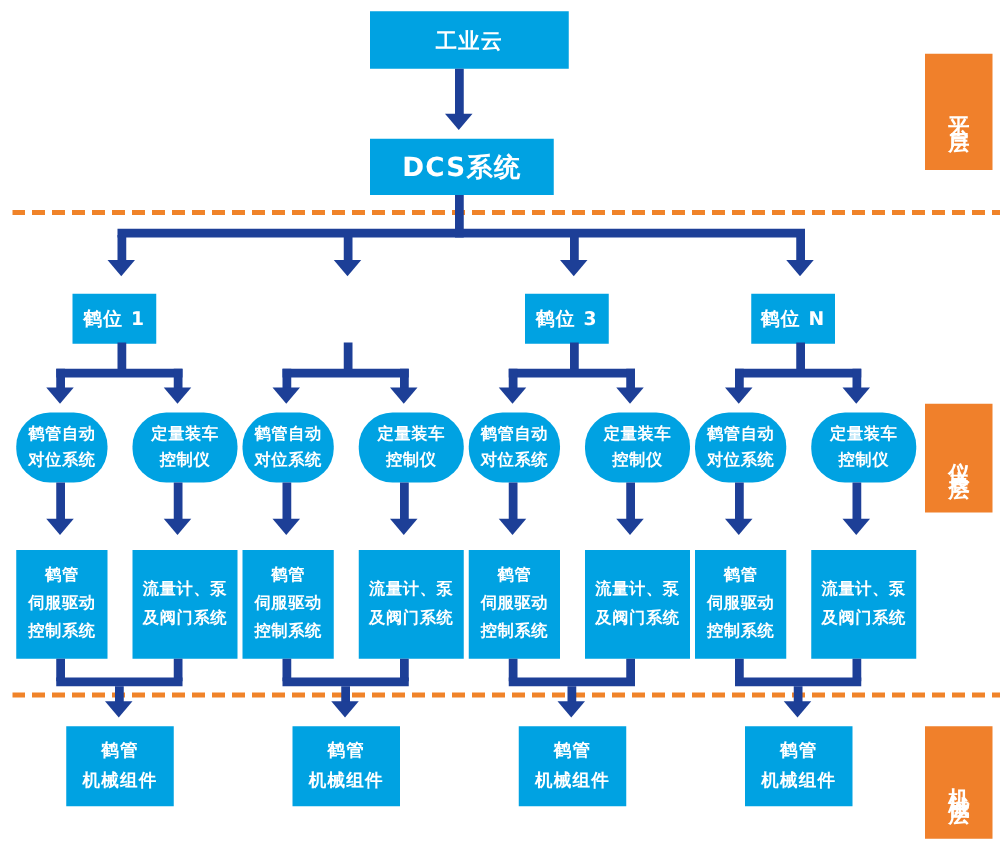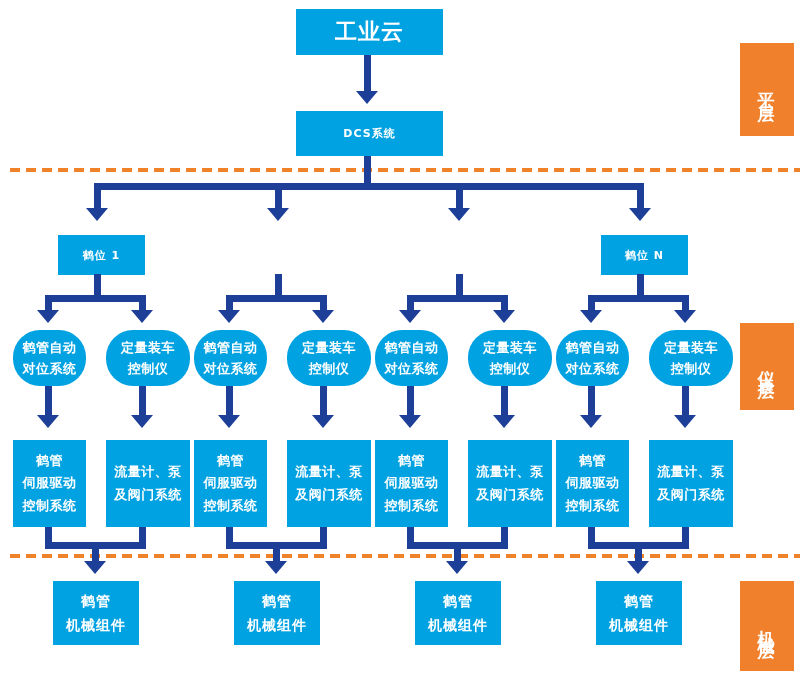--- a/index.html
+++ b/index.html
@@ -30,36 +30,36 @@
     position:absolute;left:10px;width:790px;height:4px;
     background:repeating-linear-gradient(to right,var(--dash) 0 10px,transparent 10px 16px);
   }
   .layer-label{
     position:absolute;left:740px;width:54px;background:var(--orange);color:var(--txt);
     display:flex;align-items:center;justify-content:center;
     writing-mode:vertical-rl;text-orientation:upright;
     font-weight:bold;font-size:17px;letter-spacing:7px;
   }
   
-  .cloud-box{left:296px;top:9px;width:147px;height:46px;font-size:22px;text-align:right;}
-  .dcs-box{left:296px;top:111px;width:147px;height:45px;font-size:11px;}
+  .cloud-box{left:296px;top:9px;width:159px;height:46px;font-size:17px;text-align:right;}
+  .dcs-box{left:296px;top:111px;width:147px;height:45px;font-size:21px;}
   .top-shaft{left:364px;top:55px;height:38px;}
   .top-head{left:356px;top:91px;}
   .dcs-stub{left:364px;top:156px;height:34px;}
   .trunk{left:94px;top:183px;width:550px;}
   .dash-1{top:168px;}
   .dash-2{top:554px;}
   .lbl-platform{top:43px;height:93px;}
   .lbl-instrument{top:323px;height:87px;}
   .lbl-mechanical{top:581px;height:90px;}
   
   .branch{position:absolute;top:0;width:190px;height:683px;}
   .b-top-shaft{left:94px;top:188px;height:24px;}
   .b-top-head{left:86px;top:208px;}
-  .crane-box{left:58px;top:235px;width:87px;height:40px;font-size:11px;}
+  .crane-box{left:58px;top:235px;width:67px;height:40px;font-size:15px;}
   .b-stub{left:94px;top:274px;height:22px;}
   .b-splitbar{left:45px;top:295px;width:101px;}
   .b-shaft-l1{left:45px;top:295px;height:21px;}
   .b-shaft-r1{left:139px;top:295px;height:21px;}
   .b-head-l1{left:37px;top:310px;}
   .b-head-r1{left:131px;top:310px;}
   .col-l{left:13px;width:73px;}
   .col-r{left:106px;width:84px;}
   .row2{top:330px;height:56px;font-size:13px;line-height:1.65;letter-spacing:0.5px;border-radius:27px;}
   .b-shaft-l2{left:45px;top:386px;height:30px;}
@@ -165,20 +165,21 @@
     <div class="shaft b-shaft-c"></div>
     <div class="ahead b-head-c"></div>
 
     <div class="box mech-box">鹤管
 机械组件</div>
   </div>
 
   <div class="branch" style="left: 362px;">
     <div class="shaft b-top-shaft"></div>
     <div class="ahead b-top-head"></div>
+    <div class="box crane-box">鹤位 3</div>
 
     <div class="shaft b-stub"></div>
     <div class="hbar b-splitbar"></div>
     <div class="shaft b-shaft-l1"></div>
     <div class="ahead b-head-l1"></div>
     <div class="shaft b-shaft-r1"></div>
     <div class="ahead b-head-r1"></div>
 
     <div class="box col-l row2">鹤管自动
 对位系统</div>

